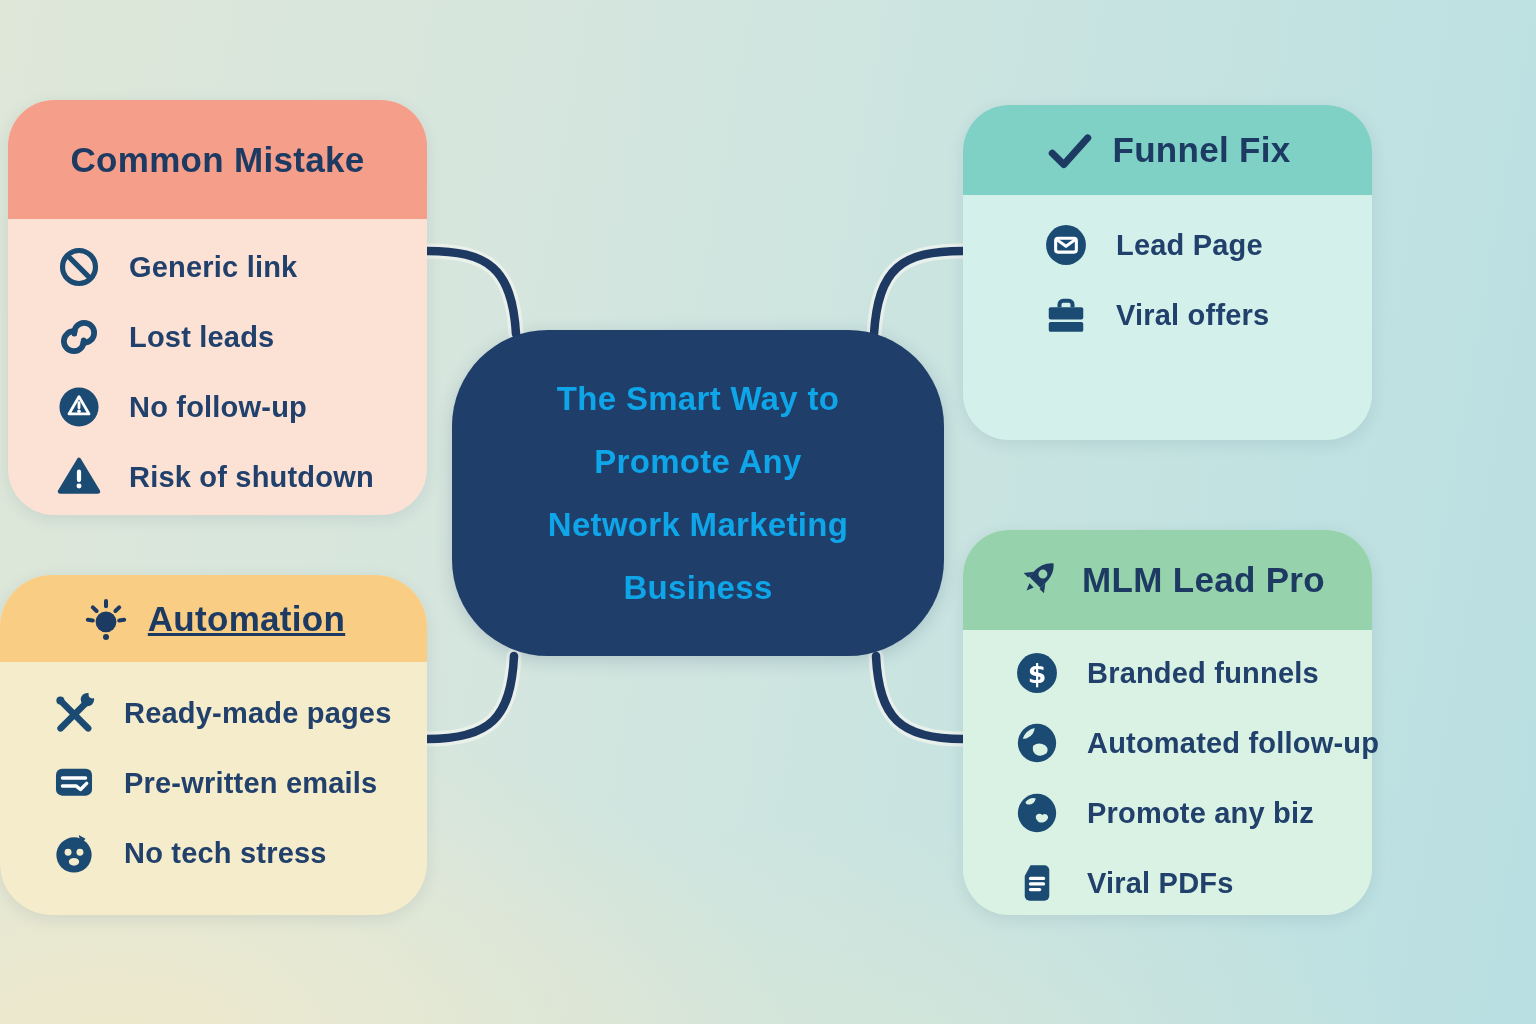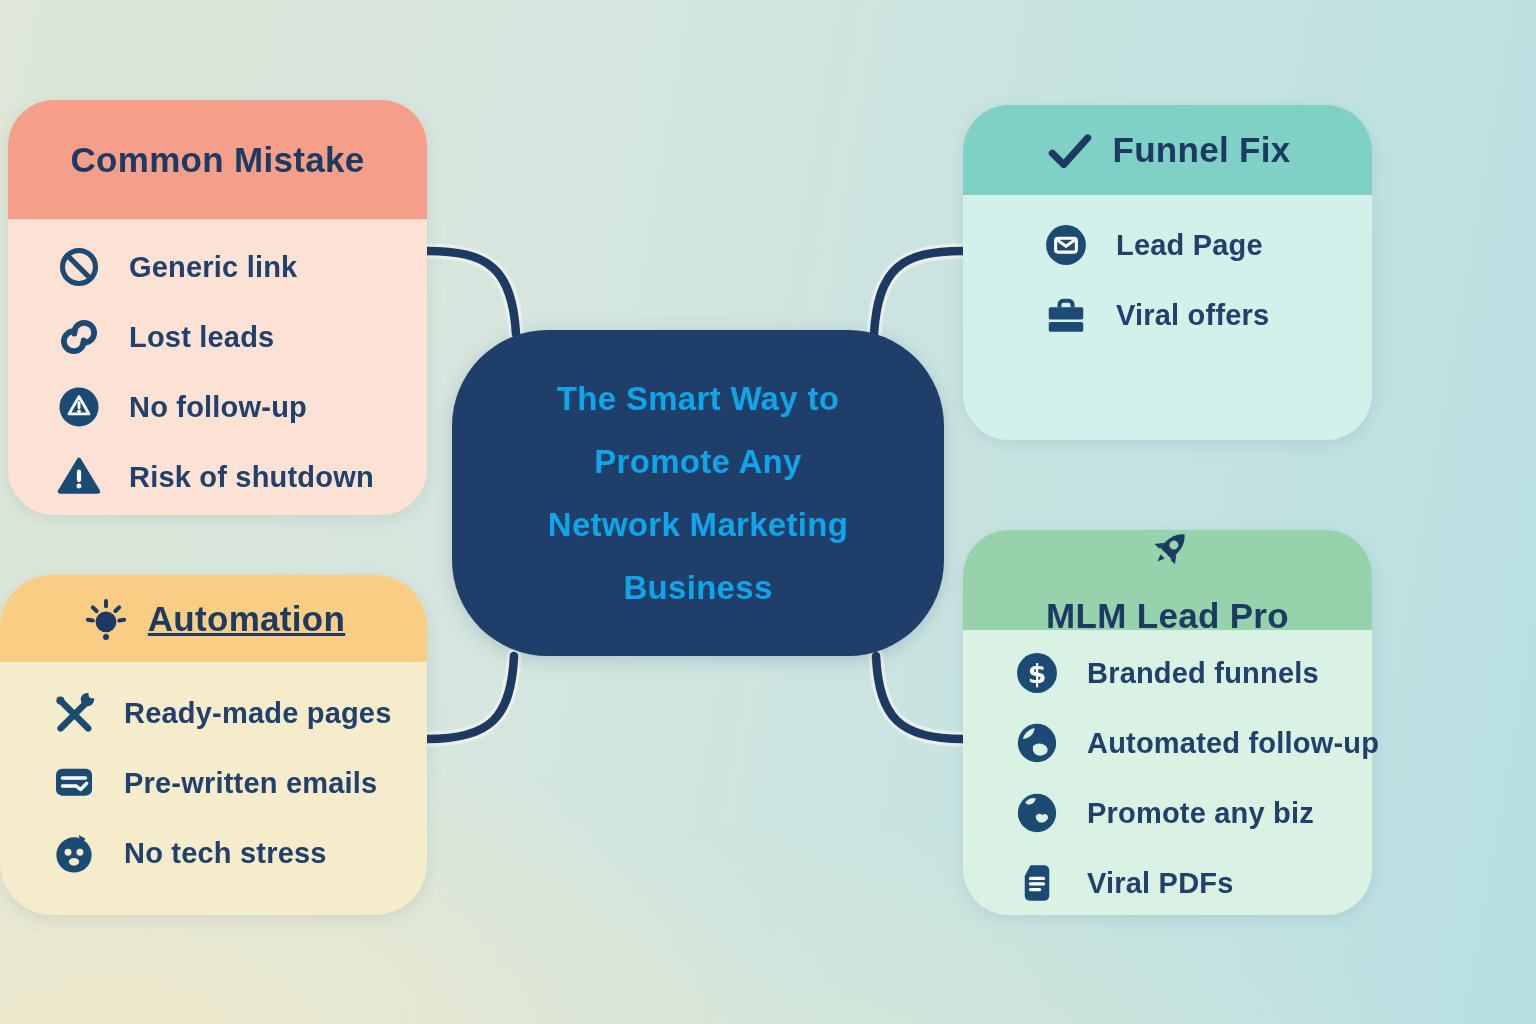--- a/index.html
+++ b/index.html
@@ -45,21 +45,21 @@
   .card-auto .card-header{height:87px;background:#f9cd84;border-radius:52px 52px 0 0;text-decoration:underline;}
   .card-auto .card-body{padding:16px 0 0 50px;}
 
   
   .card-ff{left:963px;top:105px;width:409px;height:335px;border-radius:46px;background:#d4f0ea;}
   .card-ff .card-header{height:90px;background:#7fd0c5;border-radius:46px 46px 0 0;}
   .card-ff .card-body{padding:15px 0 0 79px;}
 
   
   .card-mlm{left:963px;top:530px;width:409px;height:385px;border-radius:46px;background:#daf2e3;}
-  .card-mlm .card-header{height:100px;background:#96d2ab;border-radius:46px 46px 0 0;flex-direction:column;}
+  .card-mlm .card-header{height:100px;background:#96d2ab;border-radius:46px 46px 0 0;}
   .card-mlm .card-body{padding:8px 0 0 50px;}
 </style>
 </head>
 <body>
 
 <div class="canvas">
 
   <svg class="connectors" viewBox="0 0 1536 1024">
     <g fill="none" stroke-linecap="round">
       <g stroke="#edf2ec" stroke-width="15" opacity="0.85">

